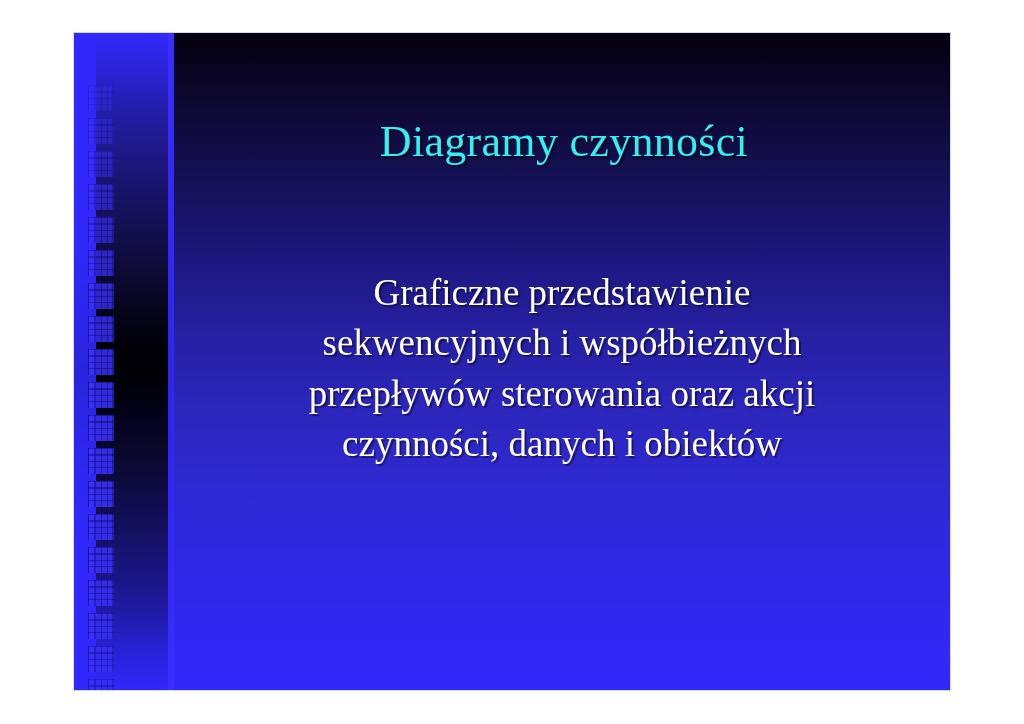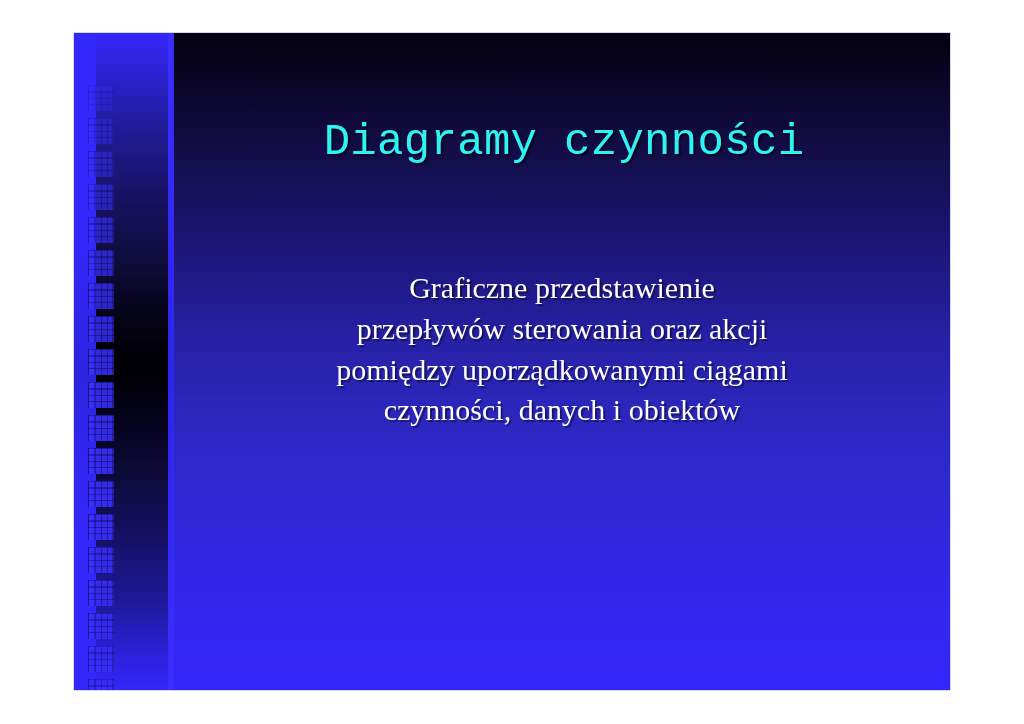--- a/index.html
+++ b/index.html
@@ -138,31 +138,30 @@
     left: 180px;
     top: 85px;
     width: 620px;
     text-align: center;
     color: #2ff3f3;
     font-size: 44px;
     line-height: 1.1;
     letter-spacing: .3px;
     text-shadow: 2px 2px 1px rgba(0,0,0,.55);
     white-space: nowrap;
-    font-family: Liberation Mono, monospace;
   }
 
   .body-text {
     position: absolute;
     left: 168px;
     top: 235px;
     width: 640px;
     text-align: center;
     color: #ffffff;
-    font-size: 30px;
+    font-size: 37px;
     line-height: 1.36;
     text-shadow: 2px 2px 1px rgba(0,0,0,.45);
   }
   .body-text .line { display: block; white-space: nowrap; }
 </style>
 </head>
 <body>
 
 <div class="page">
 
@@ -192,19 +191,19 @@
         <div class="deco-square" style="opacity: 0.815;"></div>
         <div class="deco-square" style="opacity: 0.768;"></div>
         <div class="deco-square" style="opacity: 0.711;"></div>
         <div class="deco-square" style="opacity: 0.646;"></div>
       </div>
 
     <div class="title">Diagramy czynności</div>
 
     <div class="body-text" id="body-text">
         <span class="line">Graficzne przedstawienie</span>
+        <span class="line">sekwencyjnych i współbieżnych</span>
         <span class="line">przepływów sterowania oraz akcji</span>
-        <span class="line">pomiędzy uporządkowanymi ciągami</span>
         <span class="line">czynności, danych i obiektów</span>
       </div>
 
   </div>
 </div>
 
 </body></html>

